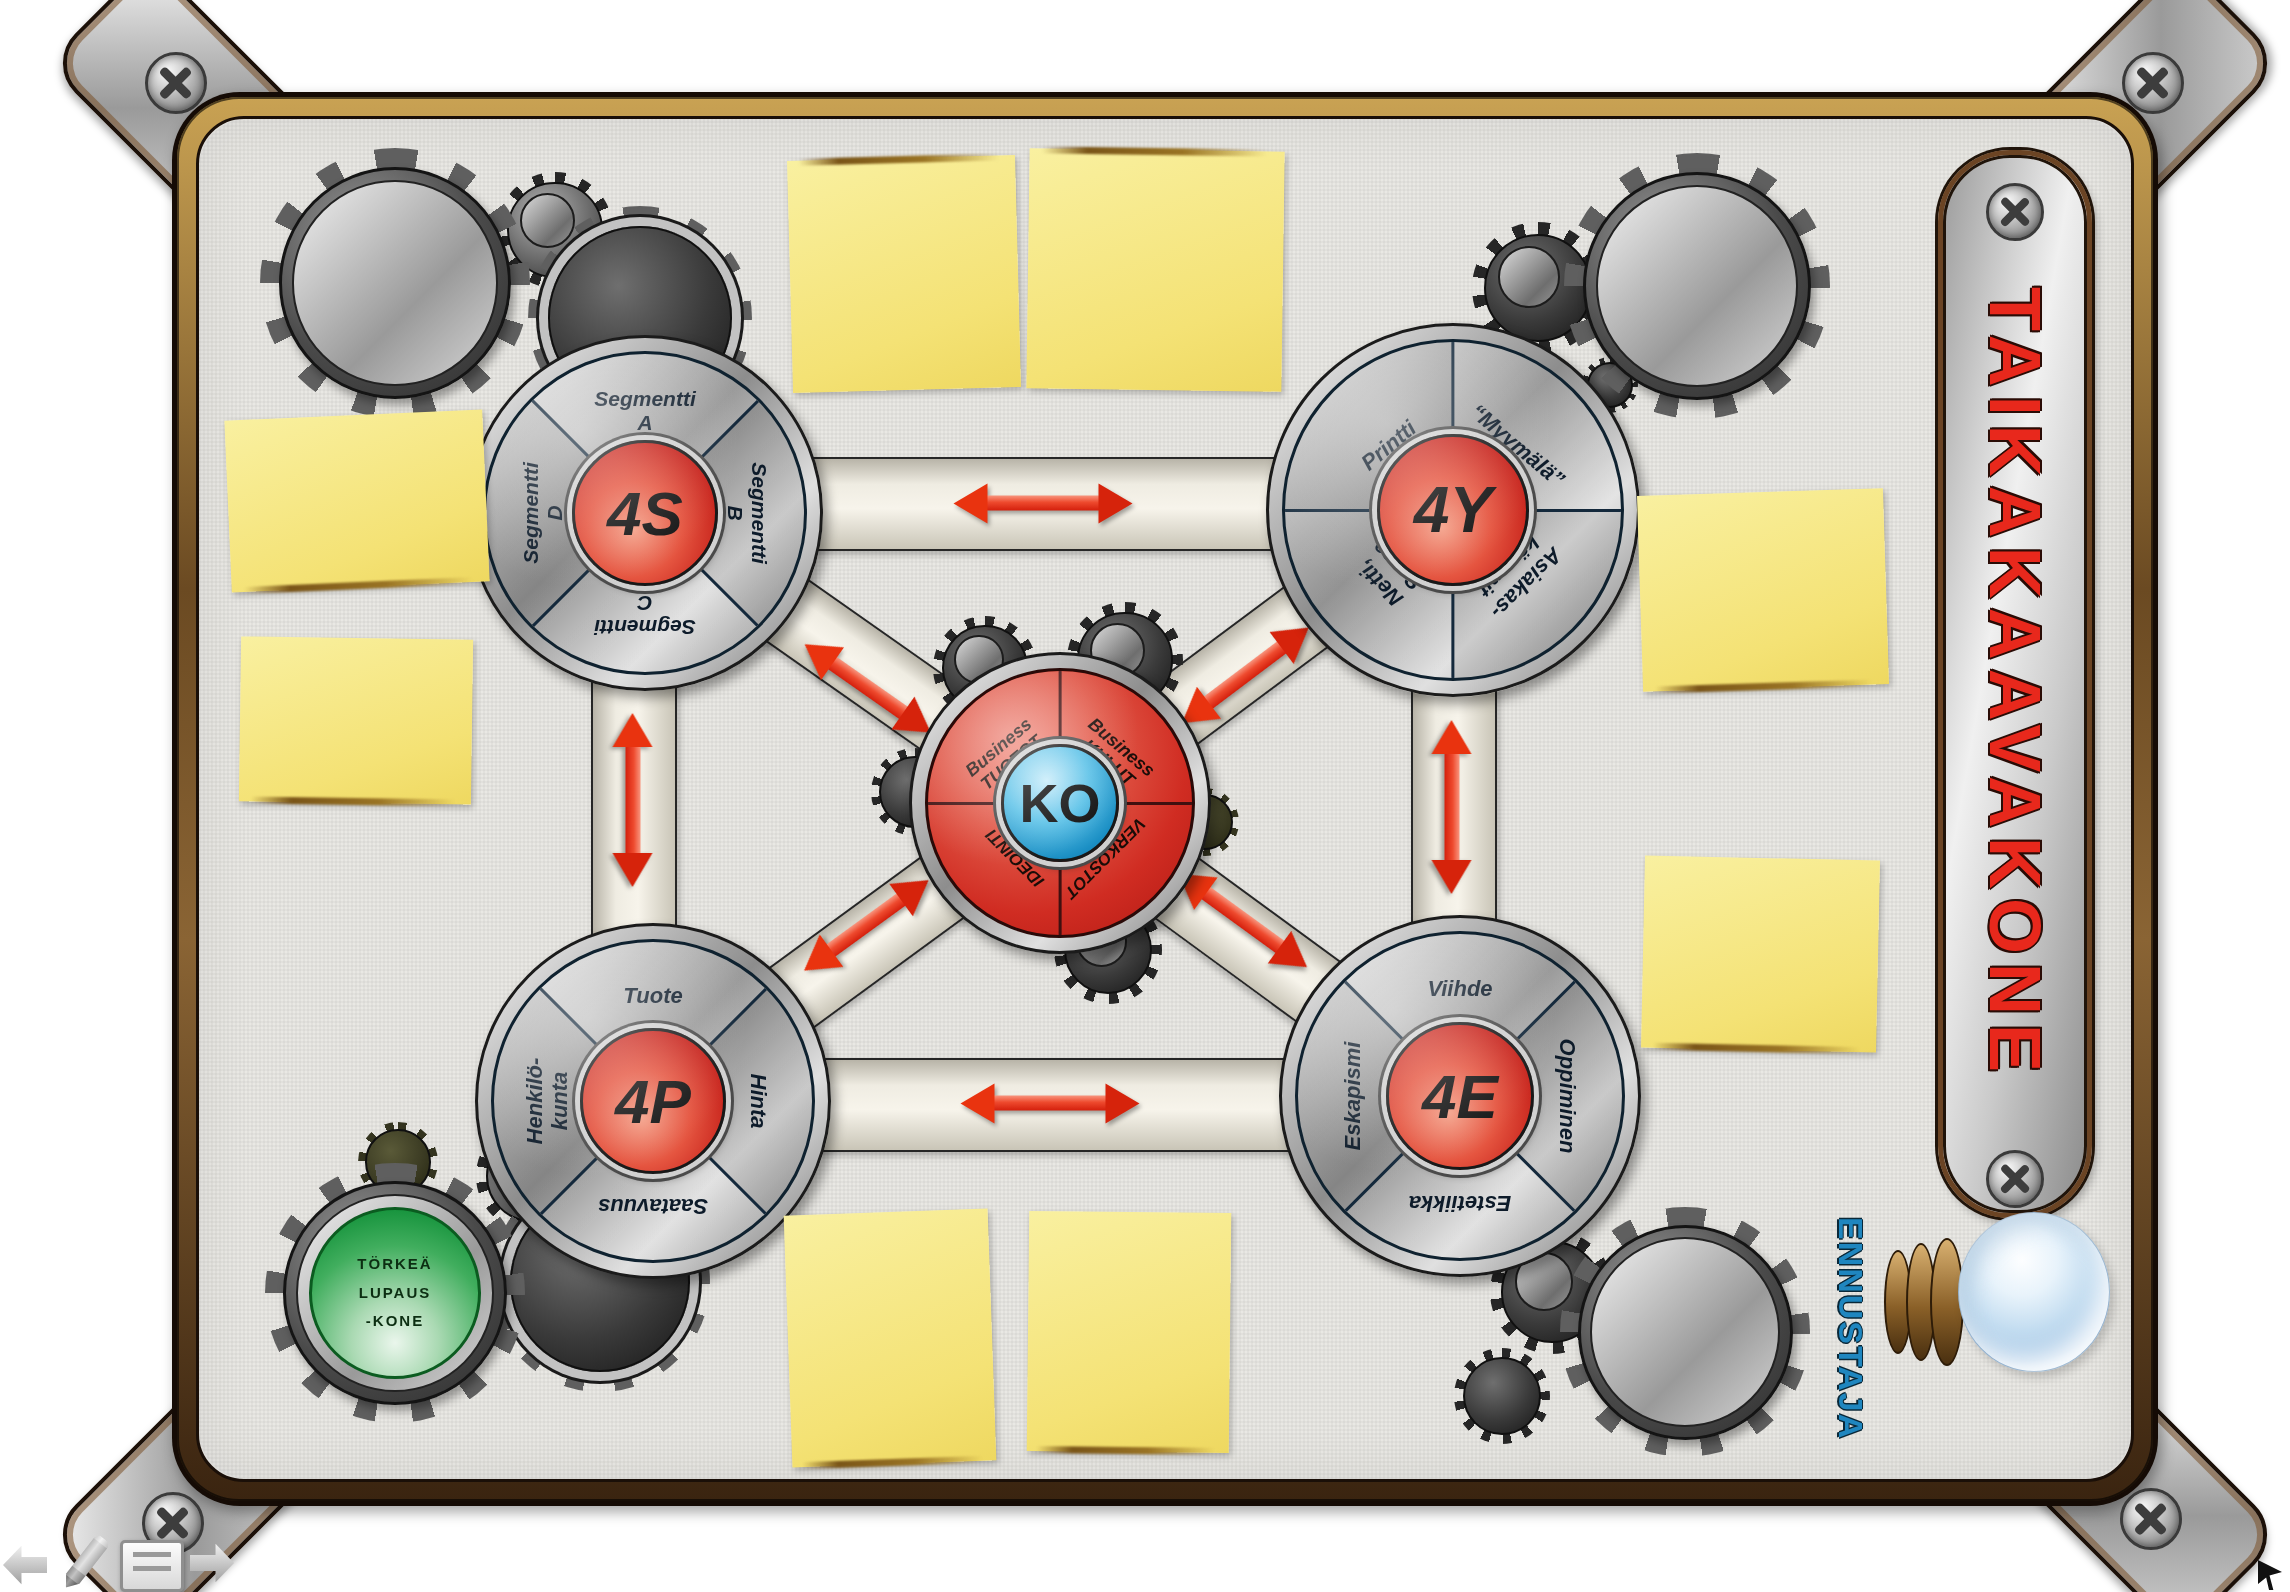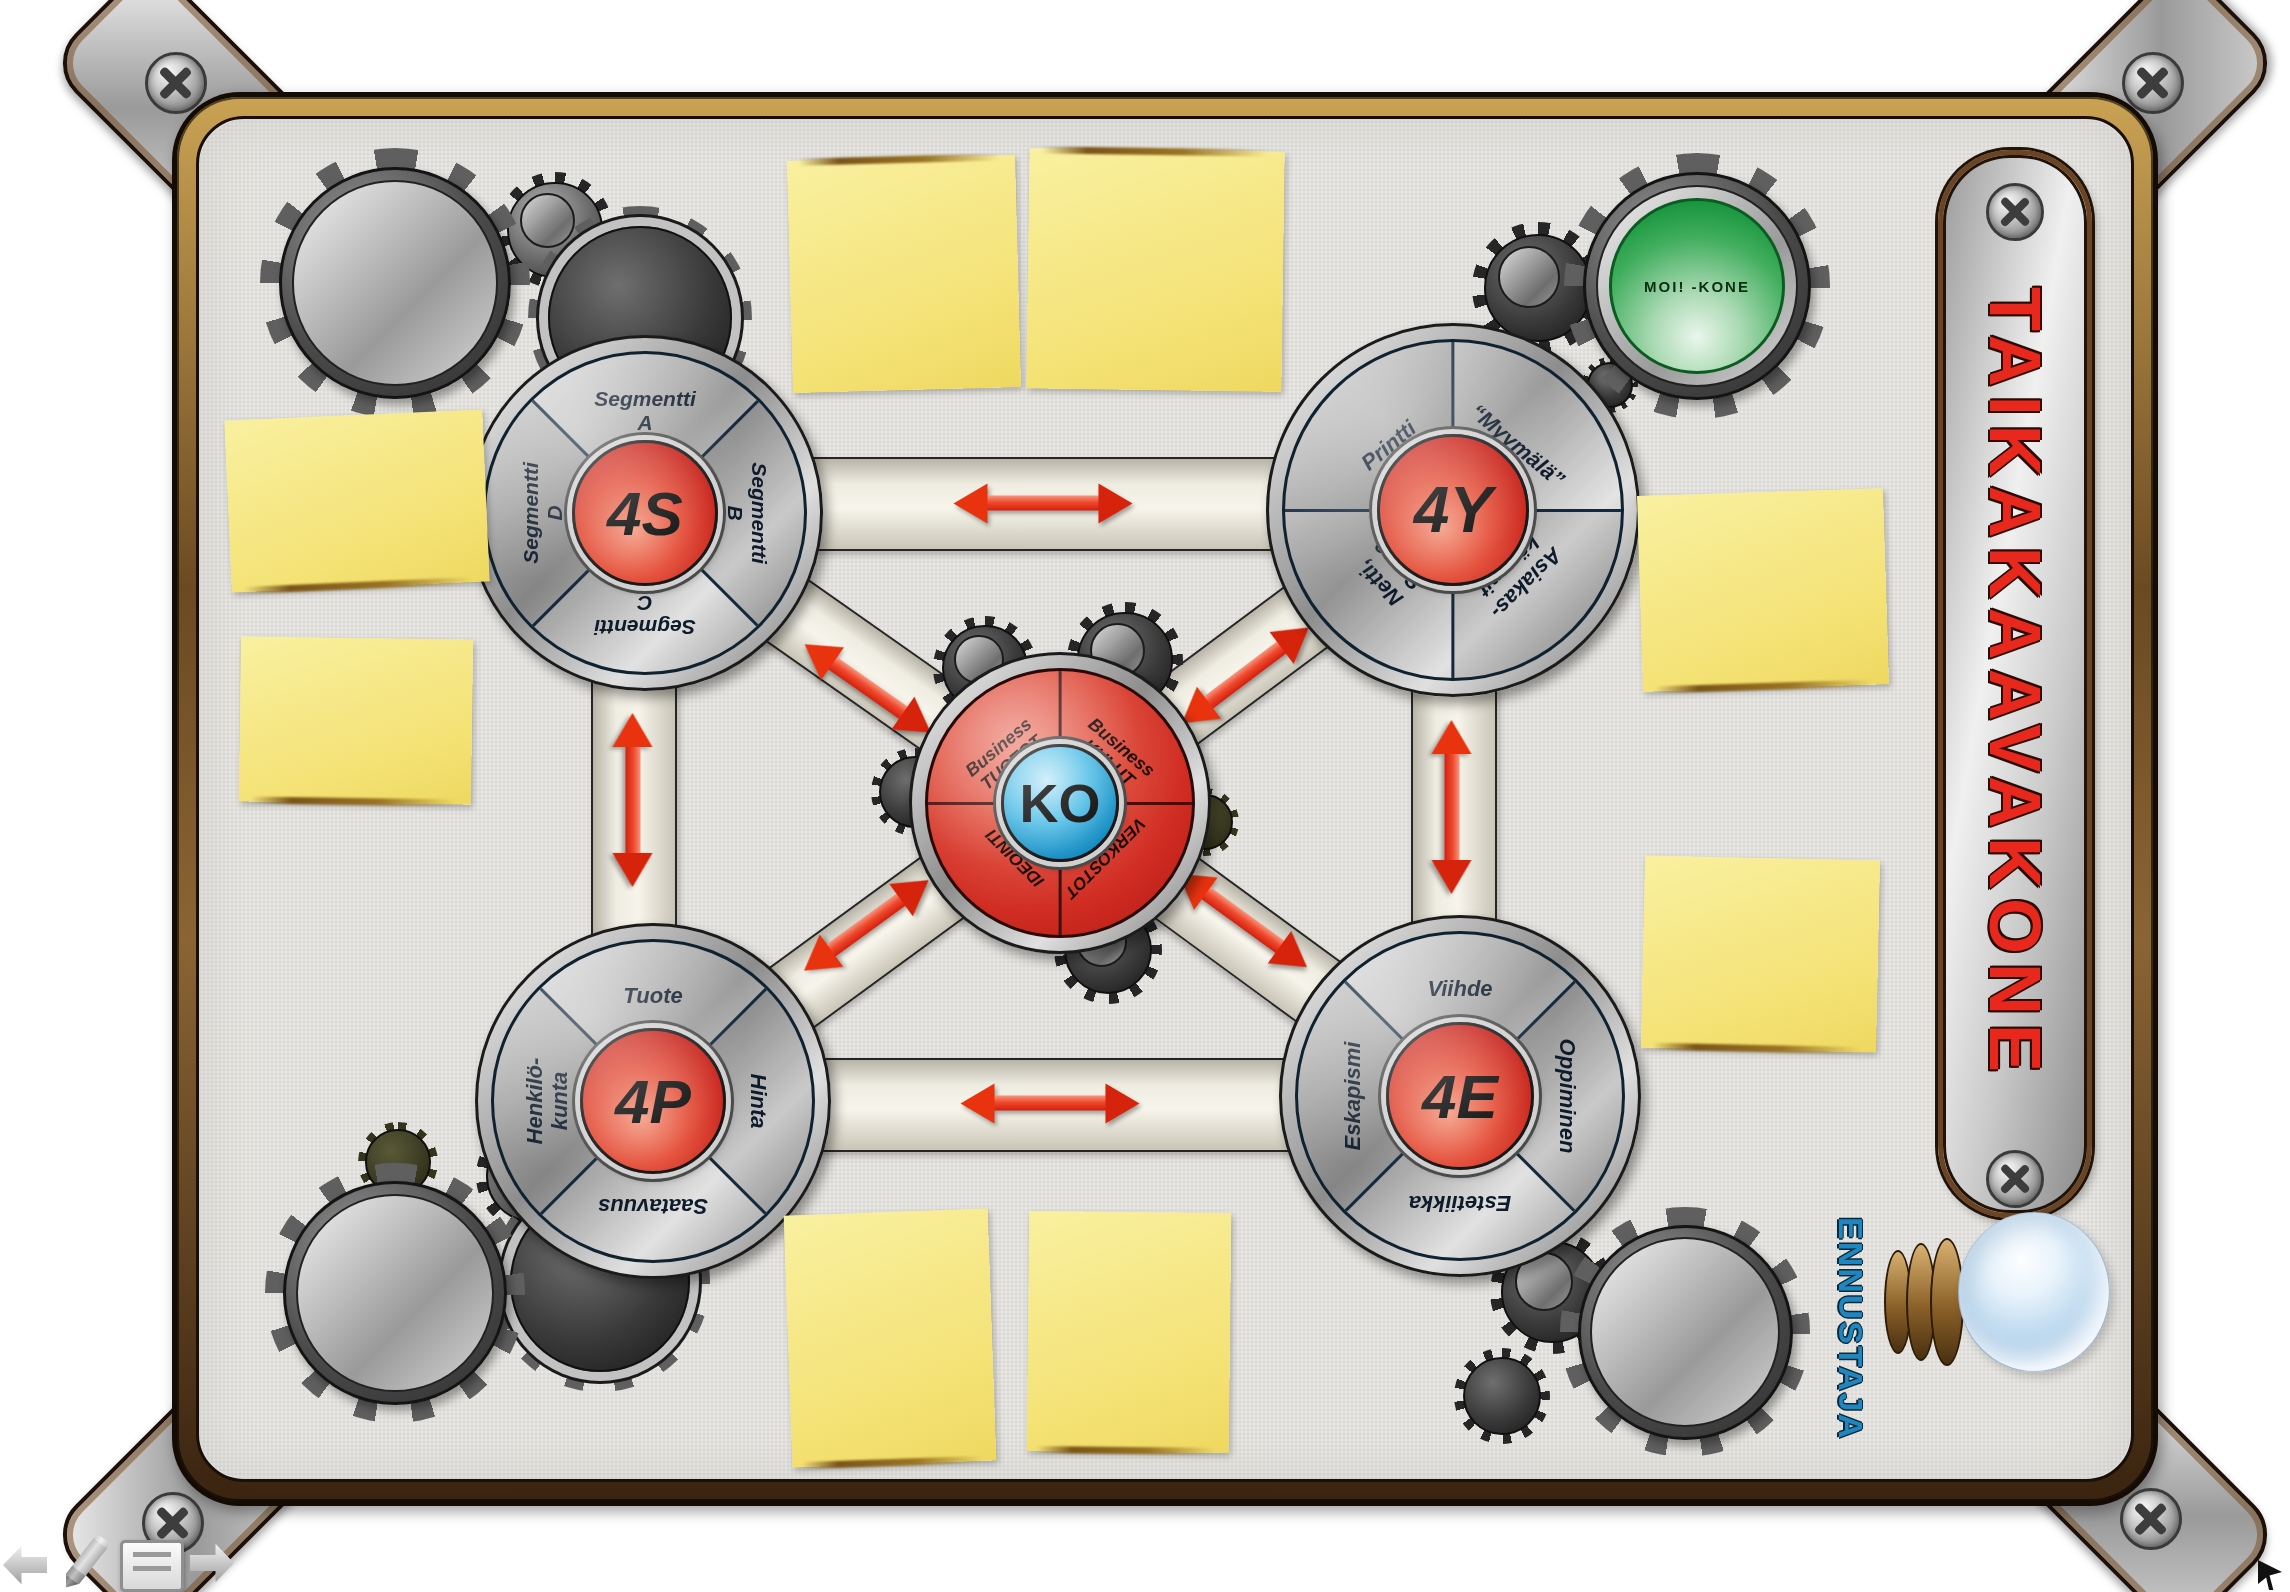--- a/index.html
+++ b/index.html
@@ -306,26 +306,28 @@
 
 <div class="machine" style="left:260px;top:148px;width:270px;height:270px;">
   <div class="teeth"></div>
     <div class="mbody"></div>
     <div class="msilver"></div>
 </div>
 <div class="machine" style="left:1564px;top:153px;width:266px;height:266px;">
   <div class="teeth"></div>
     <div class="mbody"></div>
     <div class="msilver"></div>
-  <div class="mgreen" style="font-size:15px;letter-spacing:2px;"><span>MOI! -KONE</span></div>
 </div>
 <div class="machine" style="left:265px;top:1163px;width:260px;height:260px;">
   <div class="teeth"></div>
     <div class="mbody"></div>
     <div class="msilver"></div>
+  <div class="mgreen" style="font-size:15px;letter-spacing:2px;line-height:1.9;"><span>TÖRKEÄ
+LUPAUS
+-KONE</span></div>
 </div>
 <div class="machine" style="left:1560px;top:1207px;width:250px;height:250px;">
   <div class="teeth"></div>
     <div class="mbody"></div>
     <div class="msilver"></div>
 </div>
 
 <div class="note ft" style="left:790px;top:158px;width:228px;height:232px;transform:rotate(-1.5deg);"></div>
 <div class="note ft" style="left:1028px;top:150px;width:255px;height:240px;transform:rotate(0.8deg);"></div>
 <div class="note fb" style="left:228px;top:415px;width:258px;height:172px;transform:rotate(-2.5deg);"></div>

